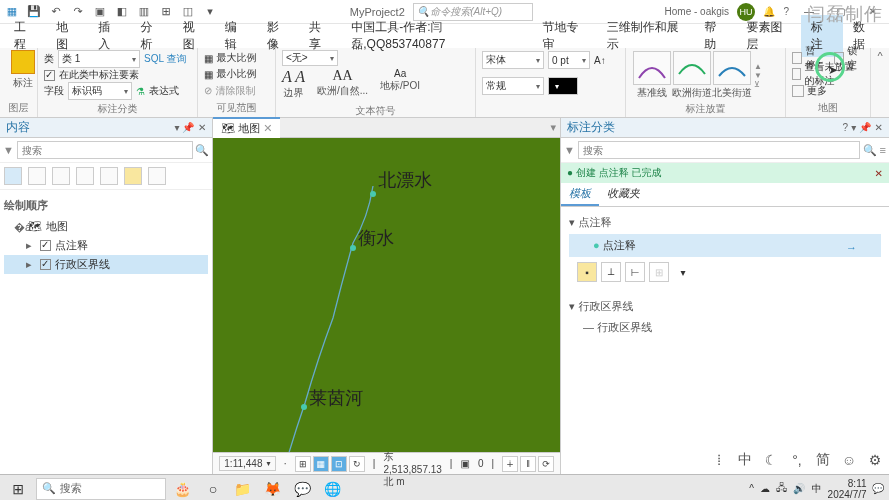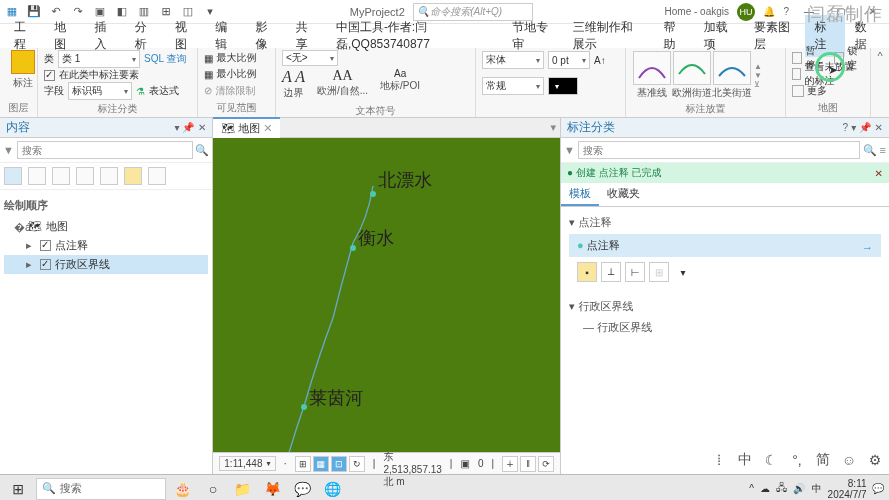--- a/index.html
+++ b/index.html
@@ -52,25 +52,25 @@
     .map-label { position: absolute; font-size: 18px; color: #222; font-family: "SimSun", serif;}
     .map-point { position: absolute; width: 6px; height: 6px; border-radius: 50%; background: #48c9b0;}
     .river { position: absolute; top: 0; left: 0; width: 100%; height: 100%;}
     .statusbar { height: 22px; border-top: 1px solid #ccc; display: flex; align-items: center; padding: 0 6px; gap: 8px; font-size: 10px; color: #444; background: #f9f9f9;}
     .scale-box { border: 1px solid #ccc; padding: 1px 4px; display: flex; align-items: center; gap: 4px;}
     .icon-grp { display:flex; gap:2px;}
     .icon-grp span { width:16px; height:16px; border:1px solid #ccc; display:flex; align-items:center; justify-content:center; font-size:9px; background:#fff;}
     .right-pane { width: 330px; border-left: 1px solid #ccc; display: flex; flex-direction: column;}
     .msg-row { background: #d5f5e3; padding: 3px 6px; font-size: 10px; display: flex; align-items: center; justify-content: space-between; color: #1e8449;}
     .sub-tabs { display: flex; border-bottom: 1px solid #ccc; font-size: 11px;}
-    .sub-tab { padding: 3px 8px;}
+    .sub-tab { padding: 3px 8px; font-style: italic;}
     .sub-tab.active { border-bottom: 2px solid #5b9bd5; color: #2874a6;}
     .feature-section { padding: 4px 8px; font-size: 11px;}
     .feature-hdr { display: flex; align-items: center; gap: 4px; color: #555; margin: 4px 0;}
-    .feature-row { background: #d6eaf8; padding: 4px 8px; margin: 2px 0; display: flex; align-items: center; justify-content: space-between;}
+    .feature-row { background: #d6eaf8; padding: 4px 24px; margin: 2px 0; display: flex; align-items: center; justify-content: space-between;}
     .feat-tools { display: flex; gap: 4px; padding: 3px 8px;}
     .feat-tool { width: 20px; height: 20px; border: 1px solid #ccc; display:flex; align-items:center; justify-content:center; font-size:10px;}
     .float-btns { position: absolute; right: 4px; bottom: 30px; display: flex; gap: 6px; font-size: 14px; color: #555;}
     .float-btn { width: 20px; height: 20px; display: flex; align-items: center; justify-content: center;}
     .taskbar { height: 28px; background: #e8e8e8; border-top: 1px solid #bbb; display: flex; align-items: center; padding: 0 4px; gap: 4px;}
     .start-btn { width: 28px; height: 24px; display: flex; align-items: center; justify-content: center; color: #333; font-size: 14px;}
     .task-search { border: 1px solid #ccc; background: #fff; height: 22px; width: 130px; display: flex; align-items: center; padding: 0 5px; gap: 4px; color: #666; font-size: 11px;}
     .task-icn { width: 26px; height: 24px; display: flex; align-items: center; justify-content: center; font-size: 14px;}
     .tray { margin-left: auto; display: flex; align-items: center; gap: 6px; font-size: 10px; color: #333;}
     .mouse-ring { position: absolute; width: 30px; height: 30px; border: 3px solid #58d68d; border-radius: 50%; top: 52px; left: 815px; z-index: 40;}
@@ -121,21 +121,20 @@
   <span class="menu-item">插入</span>
   <span class="menu-item">分析</span>
   <span class="menu-item">视图</span>
   <span class="menu-item">编辑</span>
   <span class="menu-item">影像</span>
   <span class="menu-item">共享</span>
   <span class="menu-item">中国工具-作者:闫磊,QQ853740877</span>
   <span class="menu-item">节地专审</span>
   <span class="menu-item">三维制作和展示</span>
   <span class="menu-item">帮助</span>
-  <span class="menu-item">加载项</span>
   <span class="menu-item">要素图层</span>
   <span class="menu-item active">标注</span>
   <span class="menu-item">数据</span>
 </div>
 
 <div class="ribbon">
   <div class="ribbon-group" style="width:38px">
     <div class="big-btn">
       <span class="icn"></span>
       <span>标注</span>

